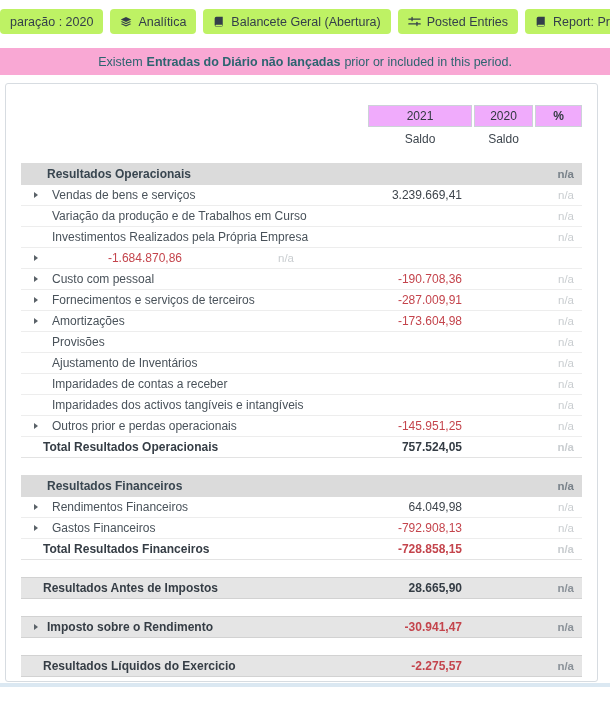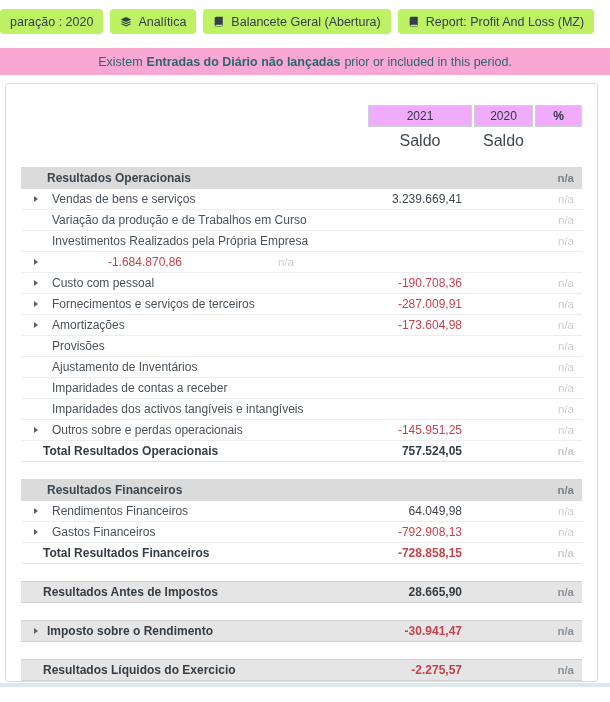--- a/index.html
+++ b/index.html
@@ -43,21 +43,21 @@
   }
   .colheads { display: flex; justify-content: flex-end; gap: 2px; }
   .ybox {
     height: 22px; border: 1px solid #ccd2d8; background: #f0abfc;
     display: flex; align-items: center; justify-content: center;
     font-size: 12px; color: #30383f;
   }
   .ybox.y1 { width: 104px; }
   .ybox.y2 { width: 59px; }
   .ybox.pct { width: 47px; font-weight: bold; }
-  .subheads { display: flex; justify-content: flex-end; margin-top: 5px; font-size: 16px; color: #3e464e; }
+  .subheads { display: flex; justify-content: flex-end; margin-top: 5px; font-size: 12px; color: #3e464e; }
   .subheads .s1 { width: 104px; text-align: center; margin-right: 2px; }
   .subheads .s2 { width: 59px; text-align: center; margin-right: 2px; }
   .subheads .sp { width: 47px; }
   
   #report-body { margin-top: 17px; }
   .row {
     display: flex; align-items: center;
     height: 21px; font-size: 12px; color: #49525a;
     padding-left: 13px;
   }
@@ -117,20 +117,31 @@
       </span>
       <span>Analítica</span>
     </button>
     <button class="tab">
       <span class="ticon">
         <svg width="12" height="12" viewBox="0 0 16 16" fill="currentColor">
           <path d="M4.5 1H13v11.7c0 .9-.7 1.6-1.6 1.6H4.5A2.3 2.3 0 0 1 2.2 12V3.3A2.3 2.3 0 0 1 4.5 1zm-.2 10.6c-.6 0-1.1.5-1.1 1.1s.5 1.1 1.1 1.1h7.5c.3 0 .5-.2.5-.5v-1.7z"></path>
         </svg>
       </span>
       <span>Balancete Geral (Abertura)</span>
+    </button>
+    <button class="tab">
+      <span class="ticon">
+        <svg width="13" height="13" viewBox="0 0 16 16" fill="none" stroke="currentColor" stroke-width="1.5" stroke-linecap="round">
+          <line x1="1" y1="5" x2="15" y2="5"></line>
+          <line x1="1" y1="11" x2="15" y2="11"></line>
+          <line x1="5" y1="3" x2="5" y2="7"></line>
+          <line x1="11" y1="9" x2="11" y2="13"></line>
+        </svg>
+      </span>
+      <span>Posted Entries</span>
     </button>
     <button class="tab">
       <span class="ticon">
         <svg width="12" height="12" viewBox="0 0 16 16" fill="currentColor">
           <path d="M4.5 1H13v11.7c0 .9-.7 1.6-1.6 1.6H4.5A2.3 2.3 0 0 1 2.2 12V3.3A2.3 2.3 0 0 1 4.5 1zm-.2 10.6c-.6 0-1.1.5-1.1 1.1s.5 1.1 1.1 1.1h7.5c.3 0 .5-.2.5-.5v-1.7z"></path>
         </svg>
       </span>
       <span>Report: Profit And Loss (MZ)</span>
     </button>
   </div>
@@ -230,21 +241,21 @@
       </div>
       <div class="row item">
         <span class="caret"></span>
         <span class="lab">Imparidades dos activos tangíveis e intangíveis</span>
         <span class="val"></span>
         <span class="v2020"></span>
         <span class="na">n/a</span>
       </div>
       <div class="row item">
         <span class="caret on"></span>
-        <span class="lab">Outros sobre e perdas operacionais</span>
+        <span class="lab">Outros prior e perdas operacionais</span>
         <span class="val red">-145.951,25</span>
         <span class="v2020"></span>
         <span class="na">n/a</span>
       </div>
       <div class="row total">
         <span class="lab">Total Resultados Operacionais</span>
         <span class="val">757.524,05</span>
         <span class="v2020"></span>
         <span class="na">n/a</span>
       </div>

